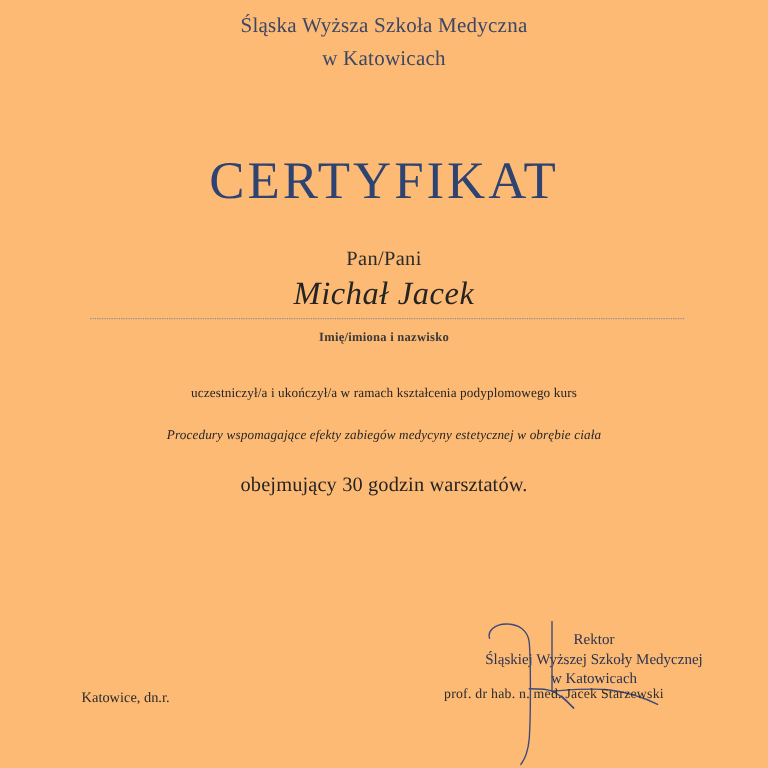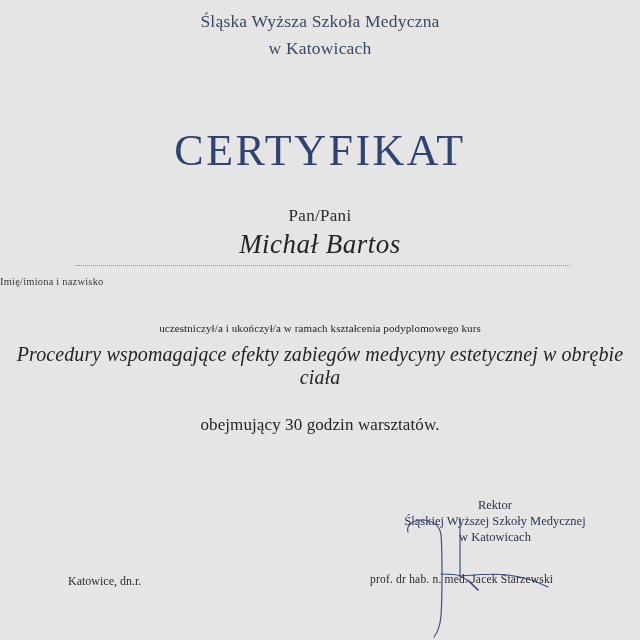--- a/index.html
+++ b/index.html
@@ -11,21 +11,21 @@
     height: 640px;
     background: #ffffff;
     font-family: "Liberation Serif", serif;
     overflow: hidden;
   }
 
   #certificate {
     position: relative;
     width: 640px;
     height: 640px;
-    background: #e5e5e5;
+    background: #fdba74;
     box-sizing: border-box;
   }
 
   
   .institution-header {
     position: absolute;
     top: 8px;
     left: 0;
     width: 640px;
     text-align: center;
@@ -82,65 +82,66 @@
     left: 75px;
     width: 495px;
     height: 0;
     border-bottom: 1px dotted #8d8d8d;
   }
   .name-caption {
     position: absolute;
     top: 276px;
     left: 0;
     width: 640px;
-    text-align: left;
+    text-align: center;
     color: #3a3a3a;
     font-size: 10.5px;
     letter-spacing: 0.2px;
+    font-weight: bold;
   }
 
   
   .body-line {
     position: absolute;
     left: 0;
     width: 640px;
     text-align: center;
     color: #242424;
   }
   .body-line-1 {
     top: 322px;
     font-size: 11px;
     letter-spacing: 0.1px;
   }
   .body-line-2 {
-    top: 343px;
+    top: 357px;
     font-style: italic;
-    font-size: 20px;
+    font-size: 11px;
     letter-spacing: 0.1px;
   }
   .body-line-3 {
     top: 394px;
     font-size: 17px;
     letter-spacing: 0.1px;
-    margin-top: 21px;
   }
 
   
   .signature-block {
     position: absolute;
     top: 497px;
     left: 370px;
     width: 250px;
     text-align: center;
     color: #2b3350;
     font-size: 12.5px;
     line-height: 16px;
   }
   .signature-block .role {
     display: block;
+    margin-top: 28px;
   }
   .signature-block .org-1,
   .signature-block .org-2 {
     display: block;
   }
 
   .signatory-name {
     position: absolute;
     top: 573px;
     left: 370px;
@@ -209,21 +210,21 @@
 <div id="certificate">
 
   <div class="institution-header">
     <span>Śląska Wyższa Szkoła Medyczna</span>
     <span class="line2">w Katowicach</span>
   </div>
 
   <div class="cert-title">CERTYFIKAT</div>
 
   <div class="salutation">Pan/Pani</div>
-  <div class="recipient-name">Michał Bartos</div>
+  <div class="recipient-name">Michał Jacek</div>
   <div class="name-rule"></div>
   <div class="name-caption">Imię/imiona i nazwisko</div>
 
   <div class="body-line body-line-1">uczestniczył/a i ukończył/a w ramach kształcenia podyplomowego kurs</div>
   <div class="body-line body-line-2">Procedury wspomagające efekty zabiegów medycyny estetycznej w obrębie ciała</div>
   <div class="body-line body-line-3">obejmujący 30 godzin warsztatów.</div>
 
   <div class="signature-block">
     <span class="role">Rektor</span>
     <span class="org-1">Śląskiej Wyższej Szkoły Medycznej</span>

